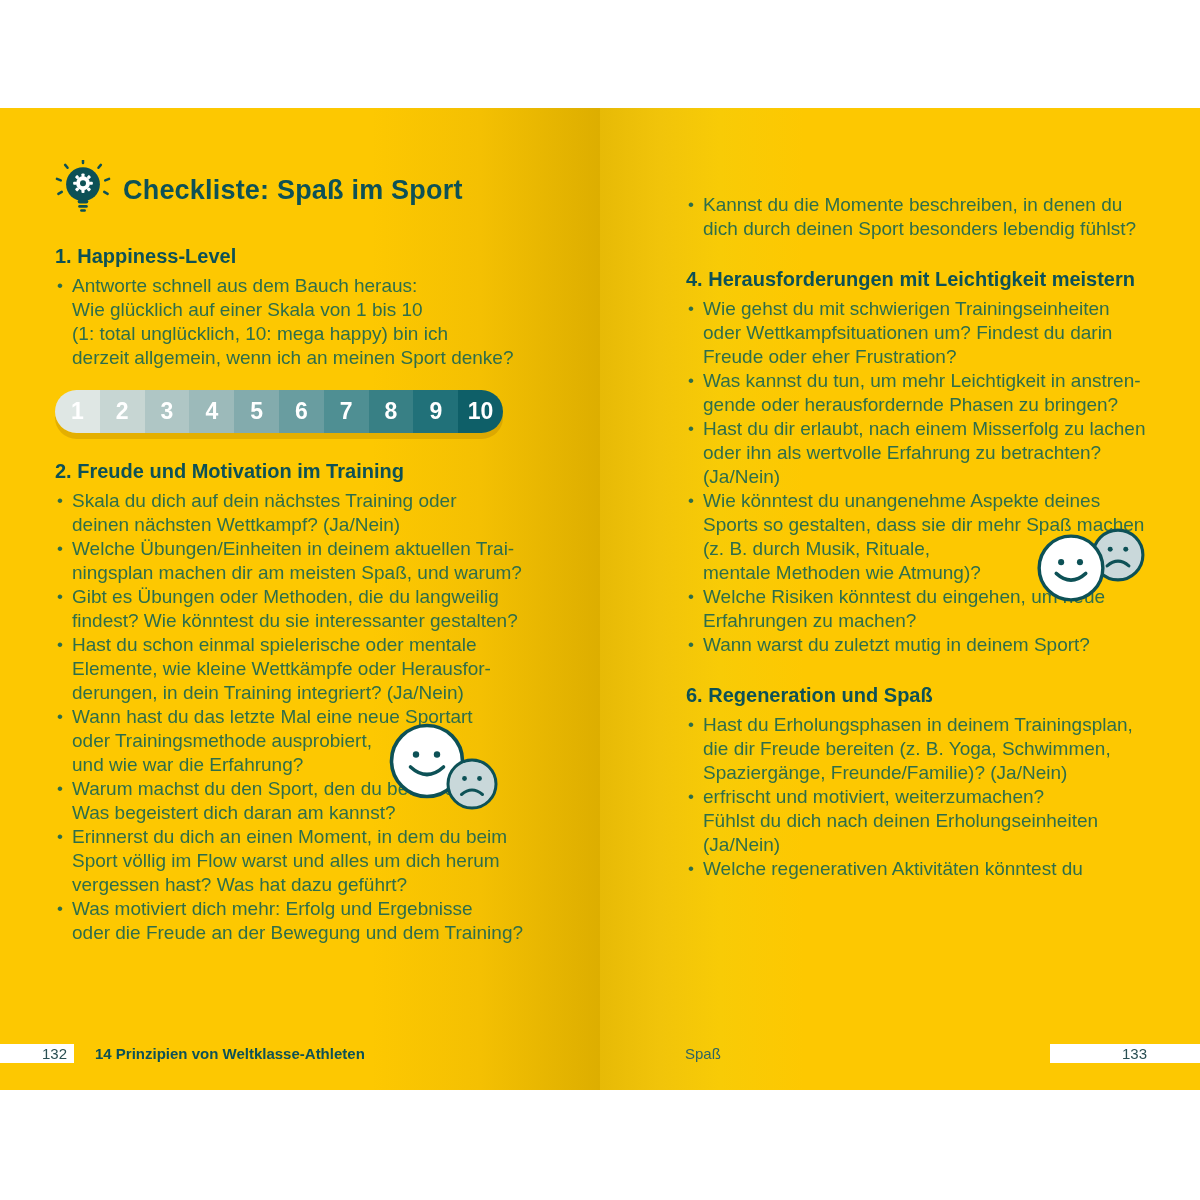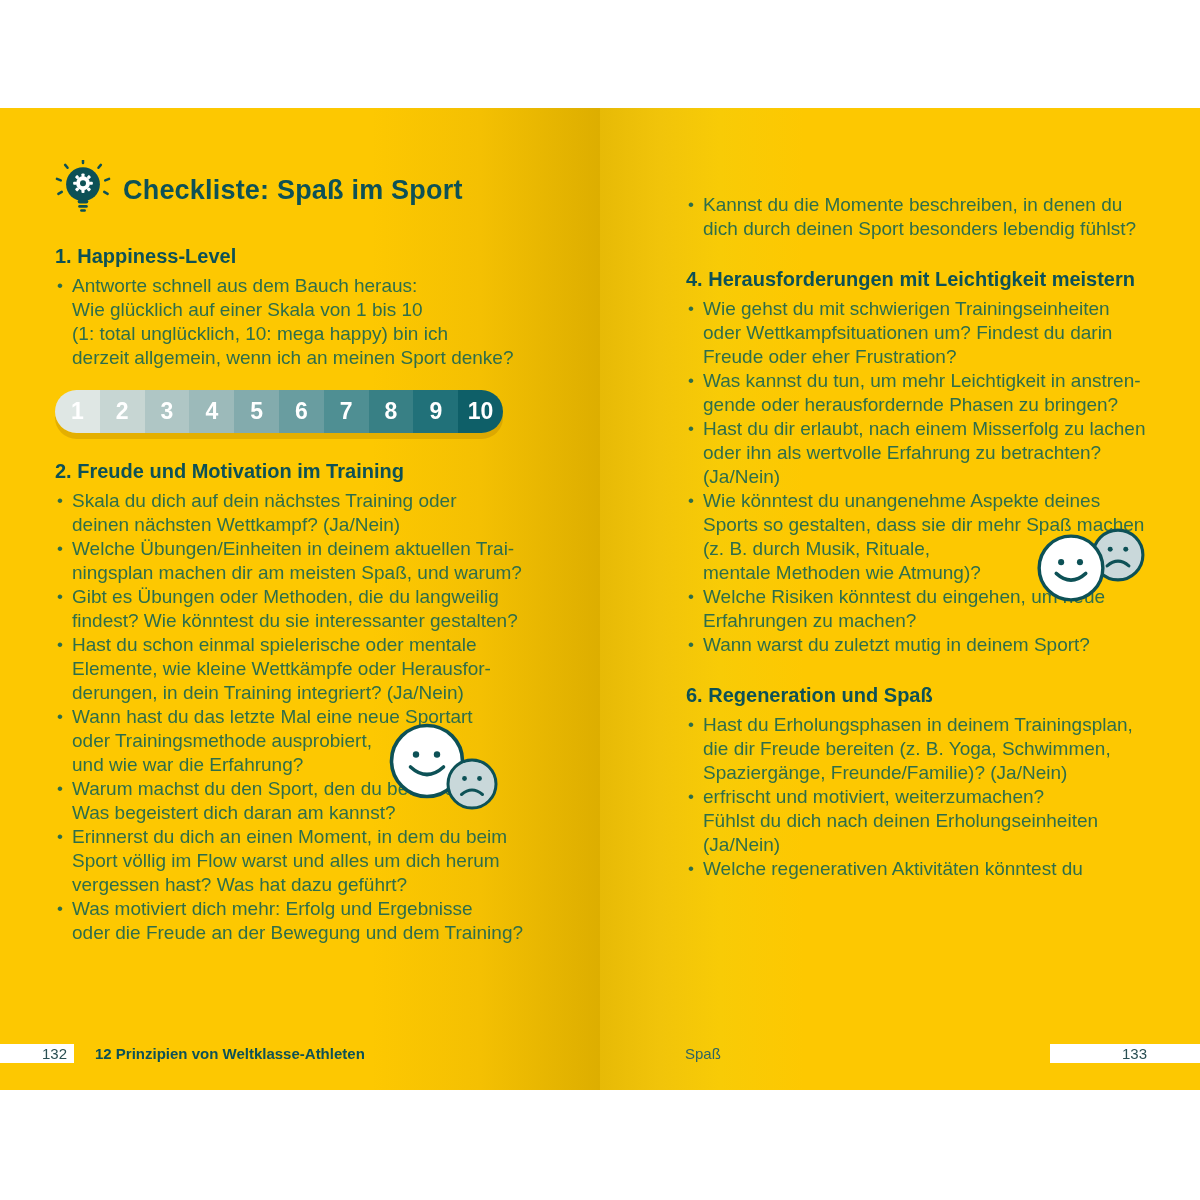--- a/index.html
+++ b/index.html
@@ -296,19 +296,19 @@
       <circle cx="39" cy="39" r="35.5" fill="#ffffff" stroke="#0d5156" stroke-width="3.8"></circle>
       <circle cx="28" cy="32.5" r="3.4" fill="#0d5156"></circle>
       <circle cx="49" cy="32.5" r="3.4" fill="#0d5156"></circle>
       <path d="M22.5 45 Q39 60 55.5 45" fill="none" stroke="#0d5156" stroke-width="3.8" stroke-linecap="round"></path>
     </svg>
   </div>
 
   <div class="footer-strip left">
     <span>132</span>
   </div>
-  <div class="footer-chapter left">12 Prinzipien von Weltklasse-Athleten</div>
+  <div class="footer-chapter left">14 Prinzipien von Weltklasse-Athleten</div>
   <div class="footer-chapter right">Spaß</div>
   <div class="footer-strip right">
     <span>133</span>
   </div>
 
 </div>
 
 </body></html>

